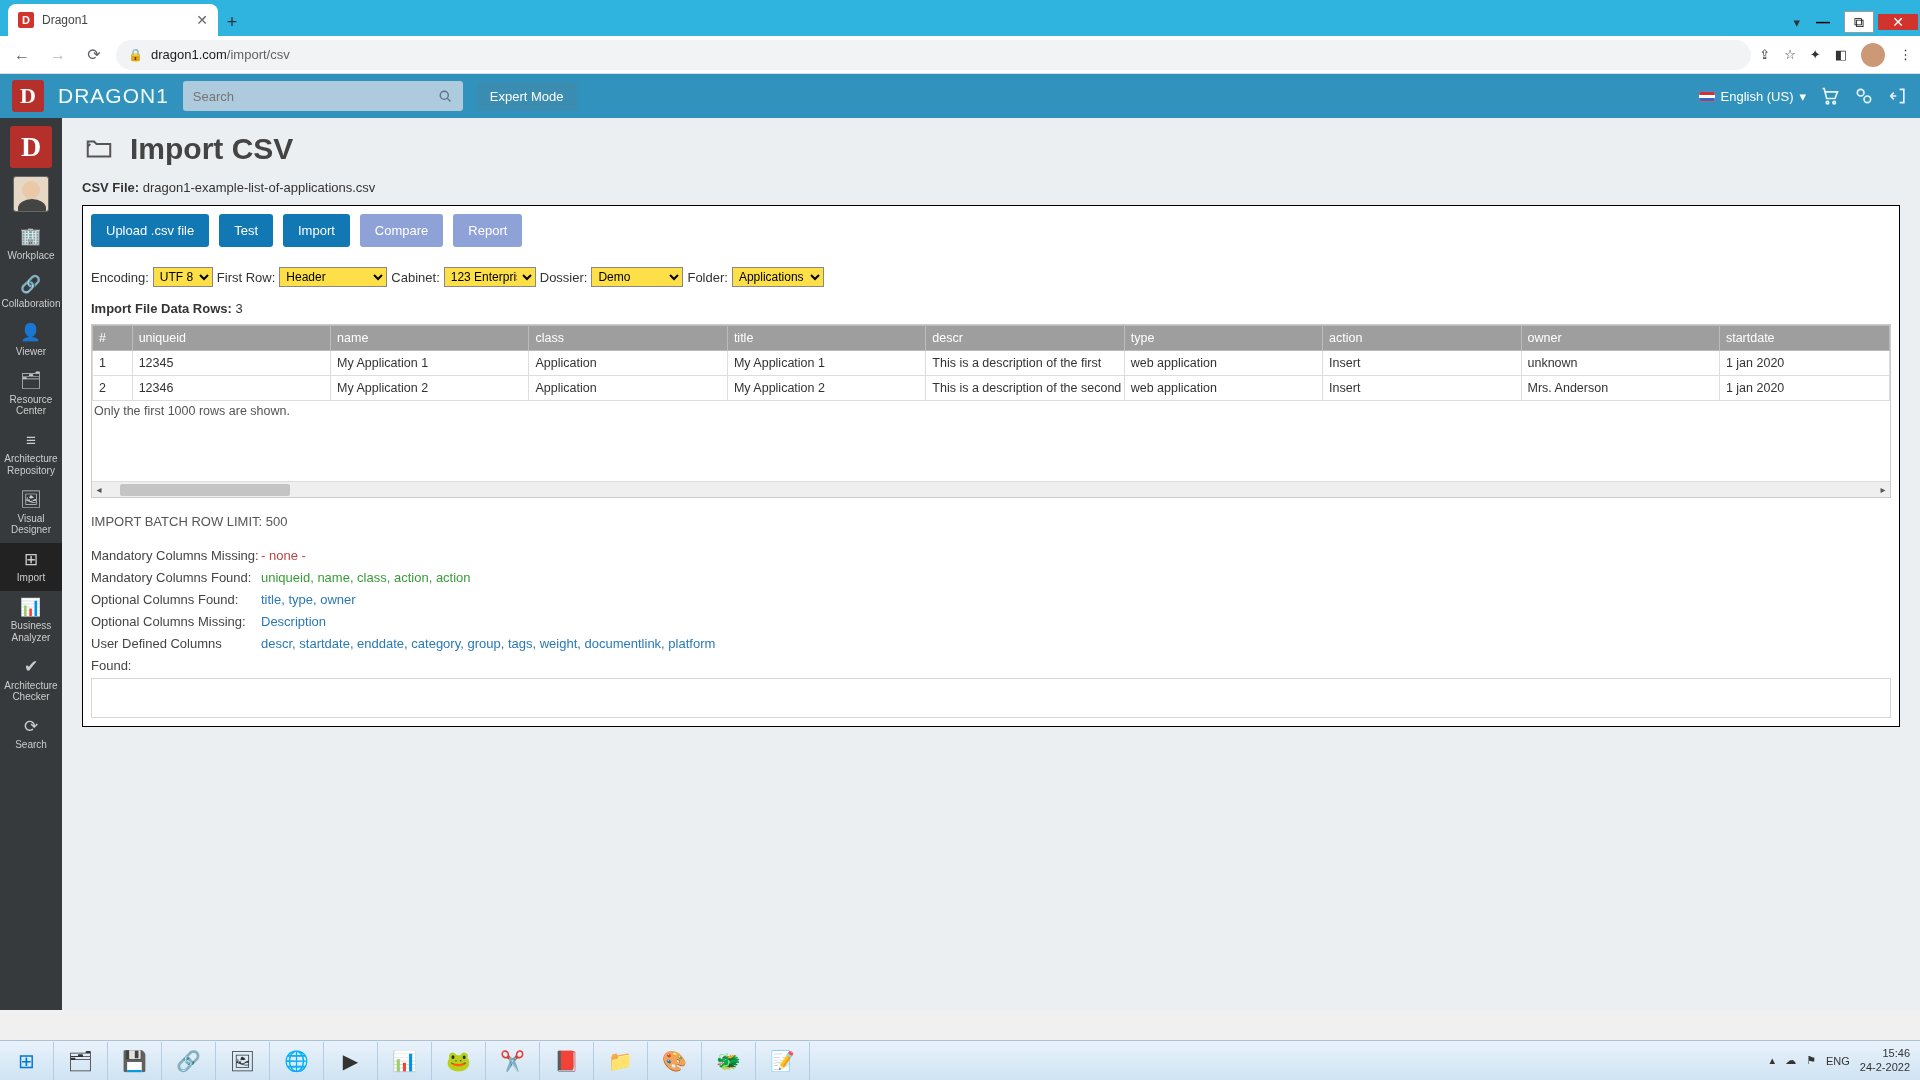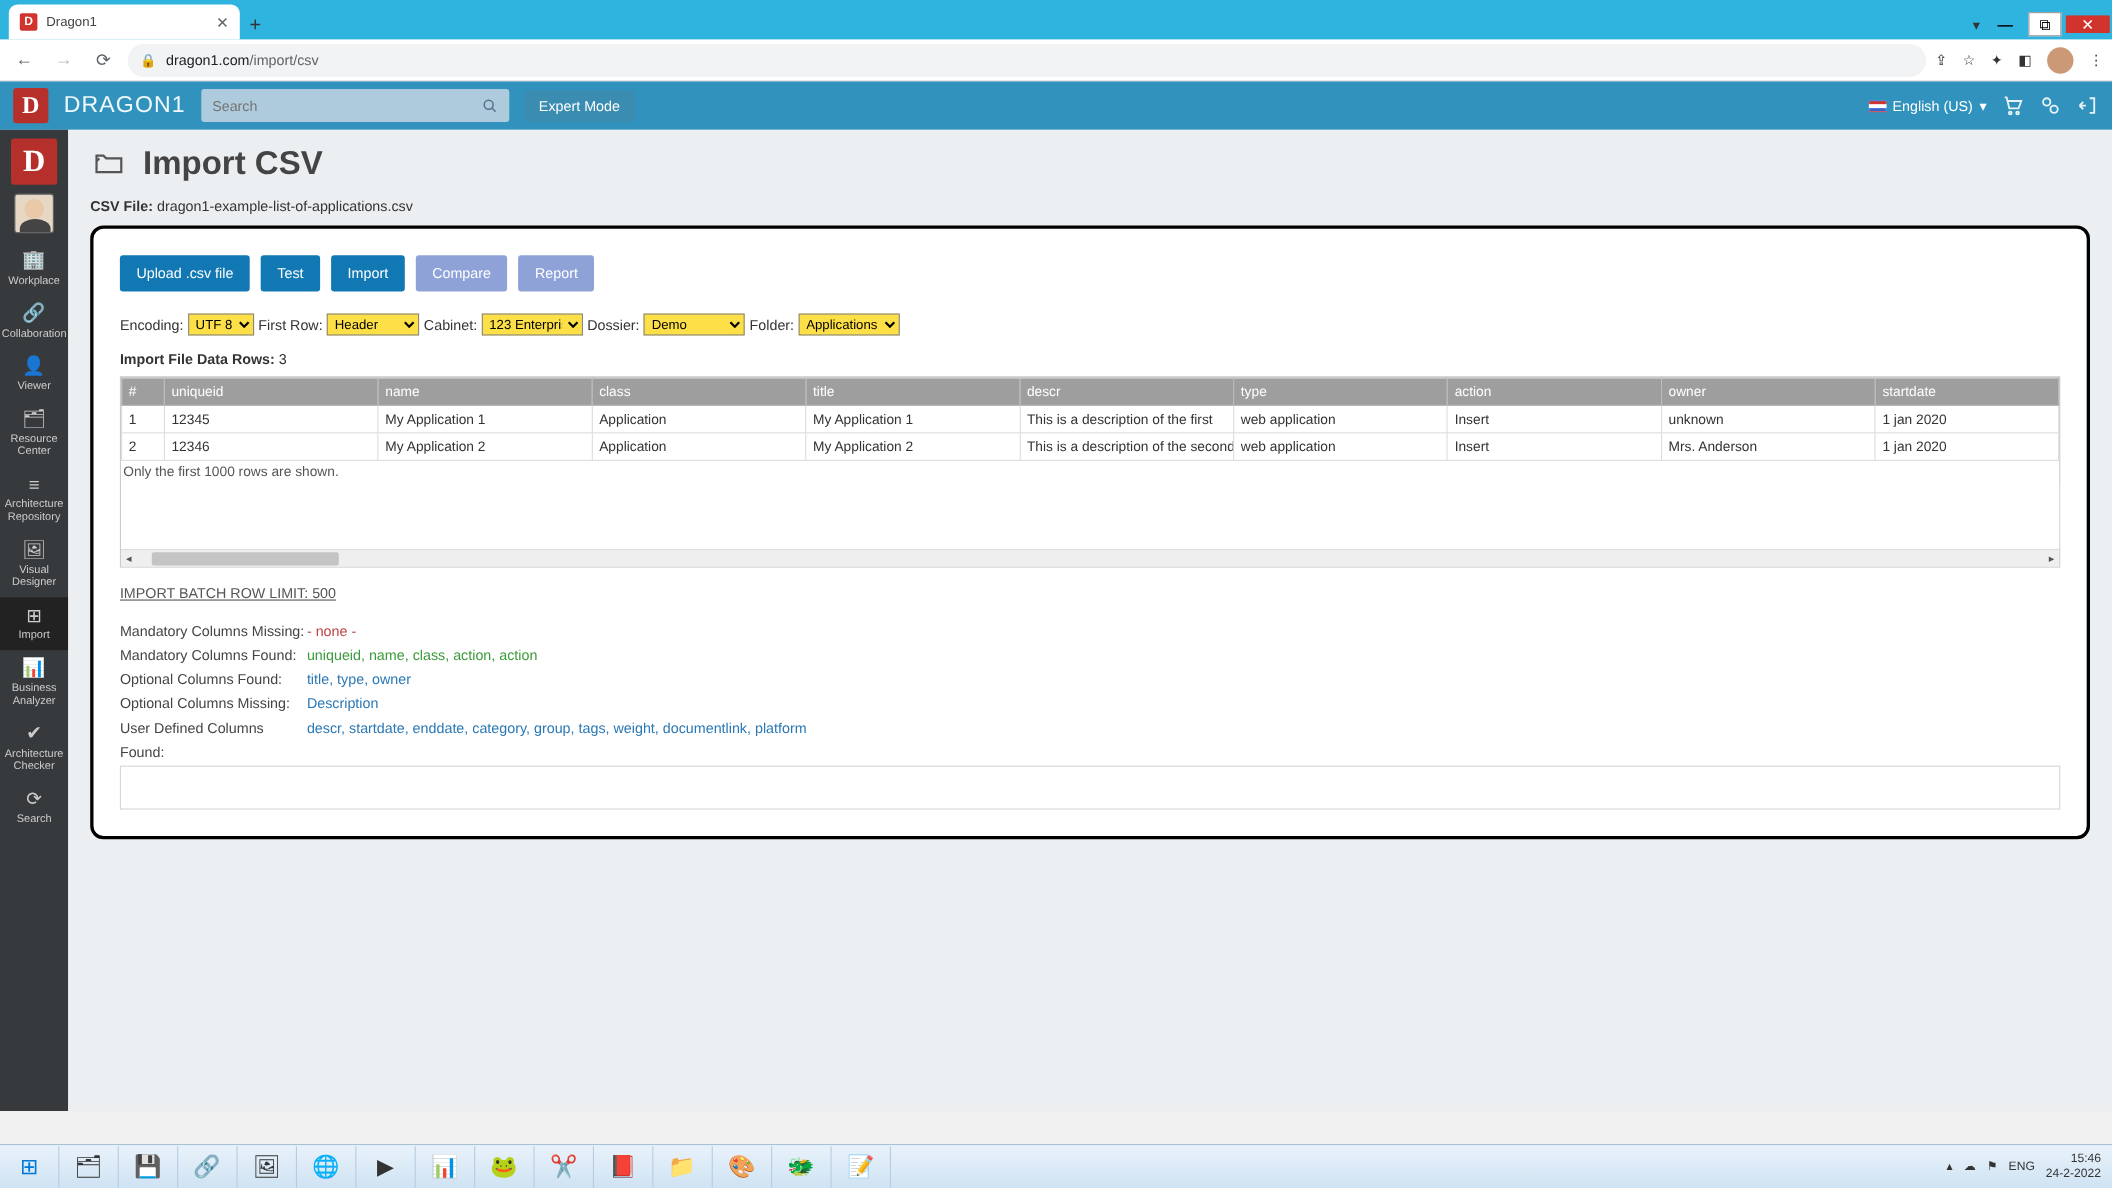--- a/index.html
+++ b/index.html
@@ -54,21 +54,21 @@
 .content { flex: 1; background: #eceff1; overflow: auto; padding: 14px 20px; }
 .page-head { display: flex; align-items: center; gap: 14px; margin-bottom: 14px; }
 .page-head .folder-icn { font-size: 26px; color: #555; }
 .page-title { font-size: 30px; font-weight: 700; color: #444; }
 .page-head .spacer { flex: 1; }
 .export-btn { background: #3ab3ca; border: none; color: #fff; padding: 8px 14px; border-radius: 3px; font-size: 13px; }
 
 .csv-line { font-size: 13px; margin-bottom: 10px; }
 .csv-line b { font-weight: 700; }
 
-.panel { background: #fff; border: 3px solid #000000; border-radius: 12px; padding: 24px; }
+.panel { background: #fff; border: 1px solid #000000; border-radius: 0; padding: 8px; }
 .action-row { display: flex; gap: 10px; margin-bottom: 20px; }
 .abtn { border: none; color: #fff; padding: 9px 15px; border-radius: 3px; font-size: 13px; cursor: pointer; }
 .abtn.blue { background: #1178b3; }
 .abtn.dis { background: #8ea2d8; }
 
 .opts-row { display: flex; align-items: center; gap: 4px; font-size: 13px; margin-bottom: 14px; flex-wrap: wrap; }
 .opts-row select { border: 1px solid #888; font-size: 12px; padding: 1px 2px; background: #fde047; }
 
 .rows-label { font-size: 13px; margin-bottom: 8px; }
 .rows-label b { font-weight: 600; }
@@ -86,21 +86,21 @@
 .data-table th:nth-child(7), .data-table td:nth-child(7){ width:140px; }
 .data-table th:nth-child(8), .data-table td:nth-child(8){ width:140px; }
 .data-table th:nth-child(9), .data-table td:nth-child(9){ width:140px; }
 .data-table th:nth-child(10), .data-table td:nth-child(10){ width:120px; }
 
 .note { font-size: 12.5px; color: #555; padding: 3px 2px; }
 .fake-hscroll { height: 16px; background: #efefef; border-top: 1px solid #ddd; display: flex; align-items: center; }
 .fake-hscroll .thumb { width: 170px; height: 12px; background: #c4c4c4; margin-left: 14px; border-radius: 2px; }
 .fake-hscroll .arrow { width: 14px; text-align: center; color: #555; font-size: 10px; }
 
-.limit { font-size: 13px; margin: 16px 0; color: #555; text-decoration: underline; }
+.limit { font-size: 13px; margin: 16px 0; color: #555; }
 
 .cols-grid { font-size: 13px; line-height: 1.7; }
 .cols-grid .row { display: flex; }
 .cols-grid .lbl { width: 170px; color: #444; }
 .green { color: #3a9b3a; }
 .blue-txt { color: #2a78b5; }
 .red { color: #bb4444; }
 
 .sub-h { font-size: 13px; font-weight: 600; margin: 14px 0 6px; }
 .empty-box { background: #fff; border: 1px solid #d6d6d6; height: 40px; position: relative; }
@@ -232,21 +232,21 @@
           <button class="abtn blue">Test</button>
           <button class="abtn blue">Import</button>
           <button class="abtn dis">Compare</button>
           <button class="abtn dis">Report</button>
         </div>
 
       <div class="opts-row">
         <span>Encoding:</span>
         <select><option>UTF 8</option></select>
         <span>First Row:</span>
-        <select style="width:84px"><option>Header</option></select>
+        <select style="width:108px"><option>Header</option></select>
         <span>Cabinet:</span>
         <select style="width:92px"><option>123 Enterprise</option></select>
         <span>Dossier:</span>
         <select style="width:92px"><option>Demo</option></select>
         <span>Folder:</span>
         <select style="width:92px"><option>Applications</option></select>
       </div>
 
       <div class="rows-label">
         <b>Import File Data Rows:</b>

